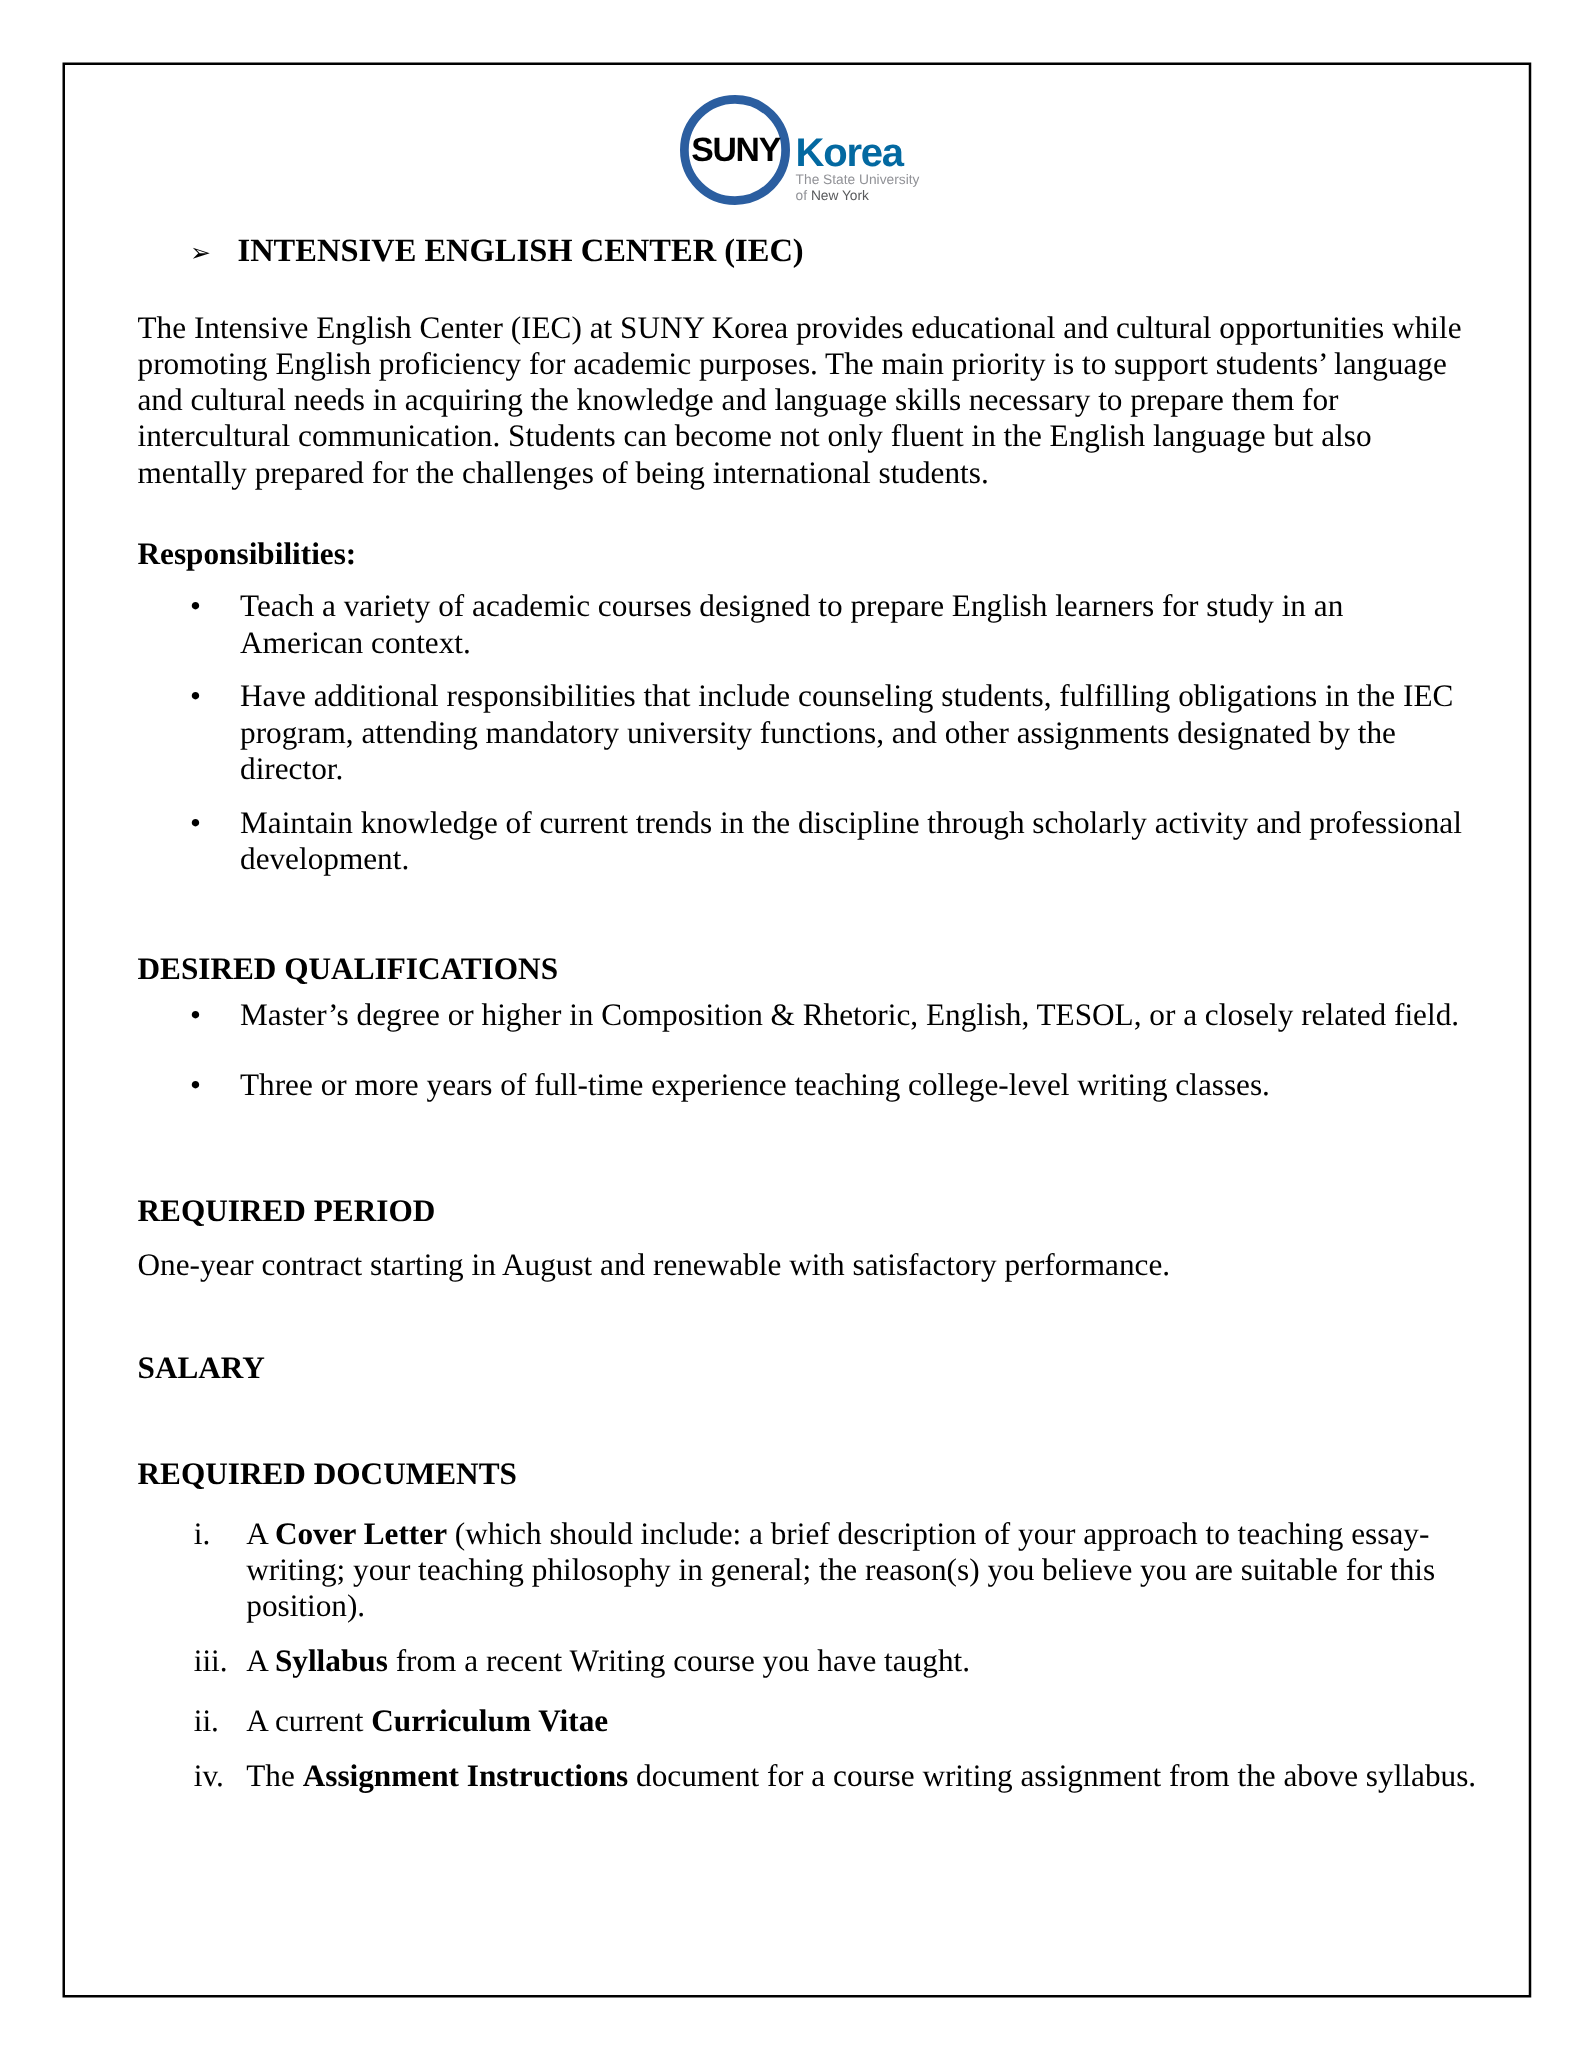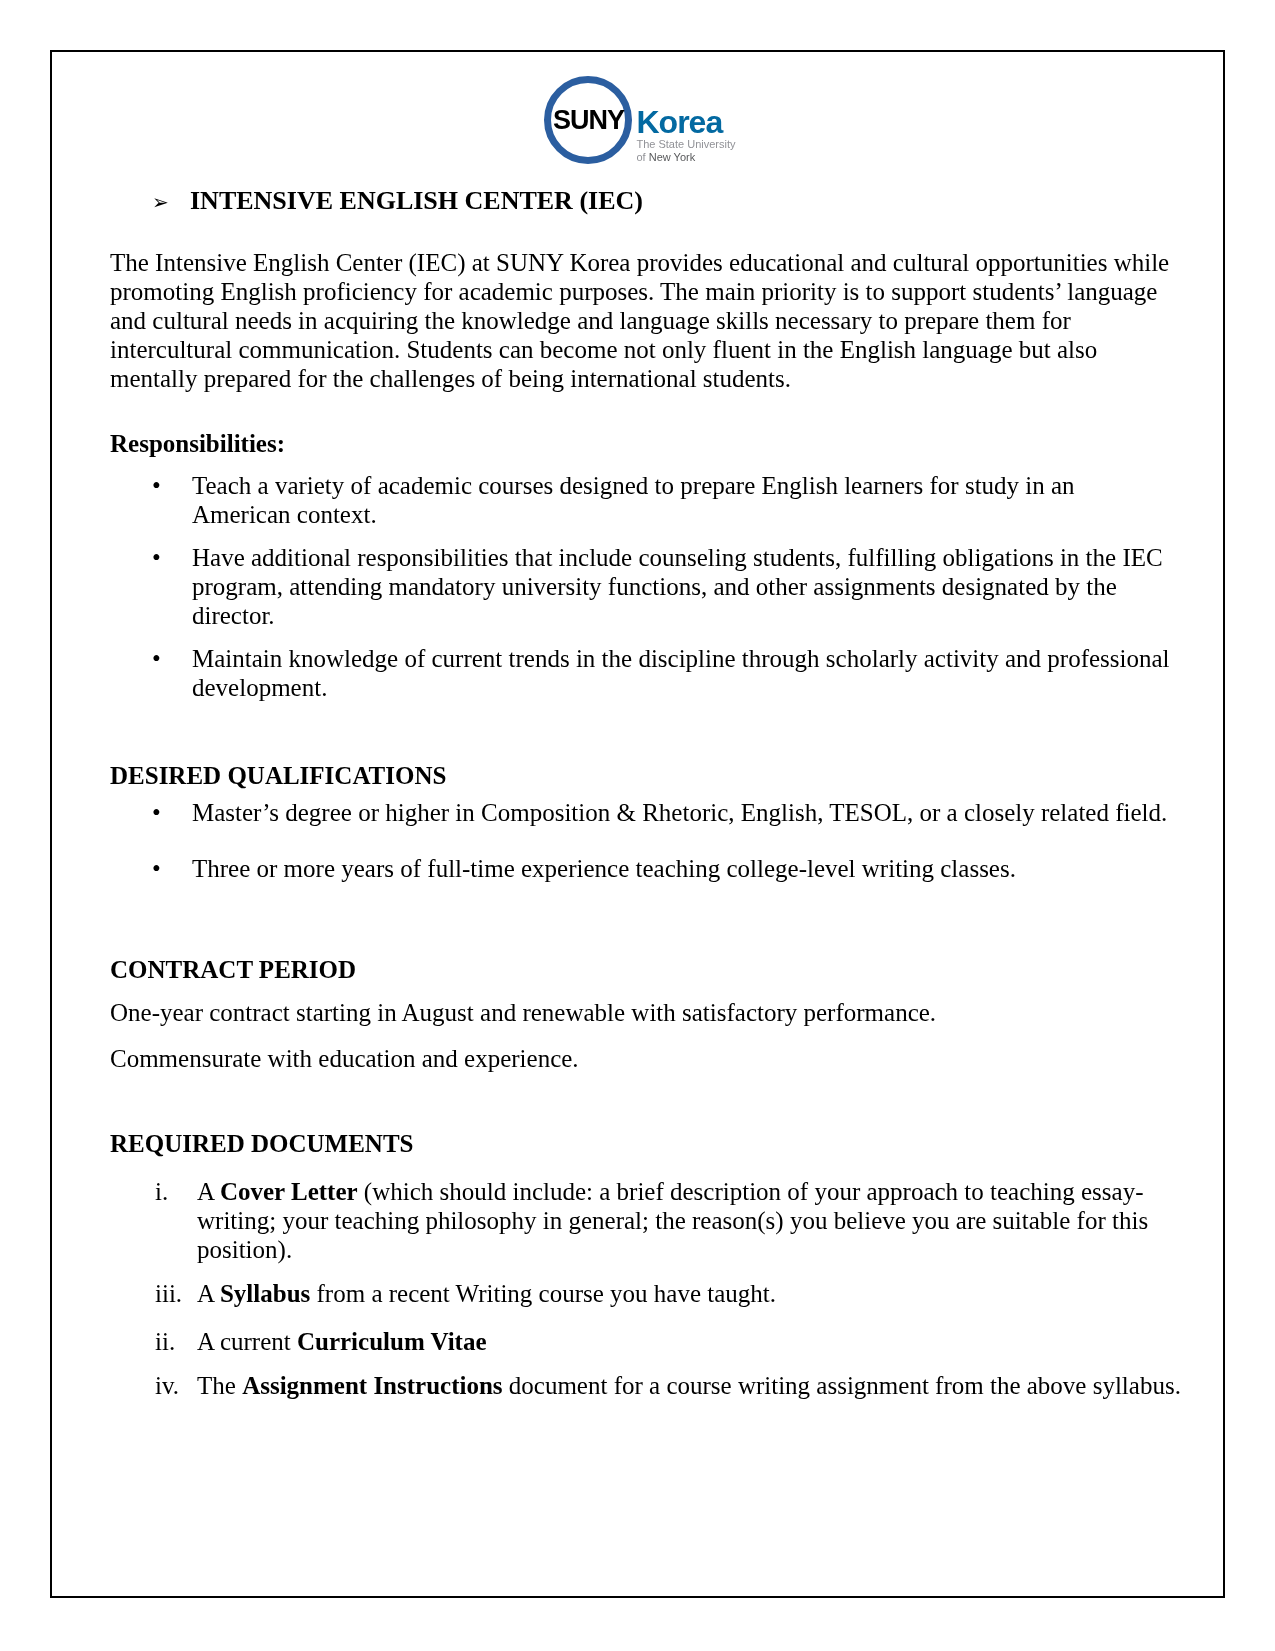--- a/index.html
+++ b/index.html
@@ -115,24 +115,24 @@
     <div class="bullet-item">
       <span class="bullet-marker">•</span>
       <span class="li-text">Master’s degree or higher in Composition &amp; Rhetoric, English, TESOL, or a closely related field.</span>
     </div>
     <div class="bullet-item">
       <span class="bullet-marker">•</span>
       <span class="li-text">Three or more years of full-time experience teaching college-level writing classes.</span>
     </div>
   </div>
 
-  <p class="sec-heading mt-contract">CONTRACT PERIOD</p>
+  <p class="sec-heading mt-contract">REQUIRED PERIOD</p>
   <p class="para-after-heading">One-year contract starting in August and renewable with satisfactory performance.</p>
 
-  <p class="para-after-salary">Commensurate with education and experience.</p>
+  <p class="sec-heading mt-salary">SALARY</p>
 
   <p class="sec-heading mt-reqdocs">REQUIRED DOCUMENTS</p>
   <div class="rlist">
     <div class="roman-item">
       <span class="roman-num">i.</span>
       <span class="li-text"><span>A </span><b>Cover Letter</b><span> (which should include: a brief description of your approach to teaching essay-writing; your teaching philosophy in general; the reason(s) you believe you are suitable for this position).</span></span>
     </div>
     <div class="roman-item">
       <span class="roman-num">iii.</span>
       <span class="li-text"><span>A </span><b>Syllabus</b><span> from a recent Writing course you have taught.</span></span>

